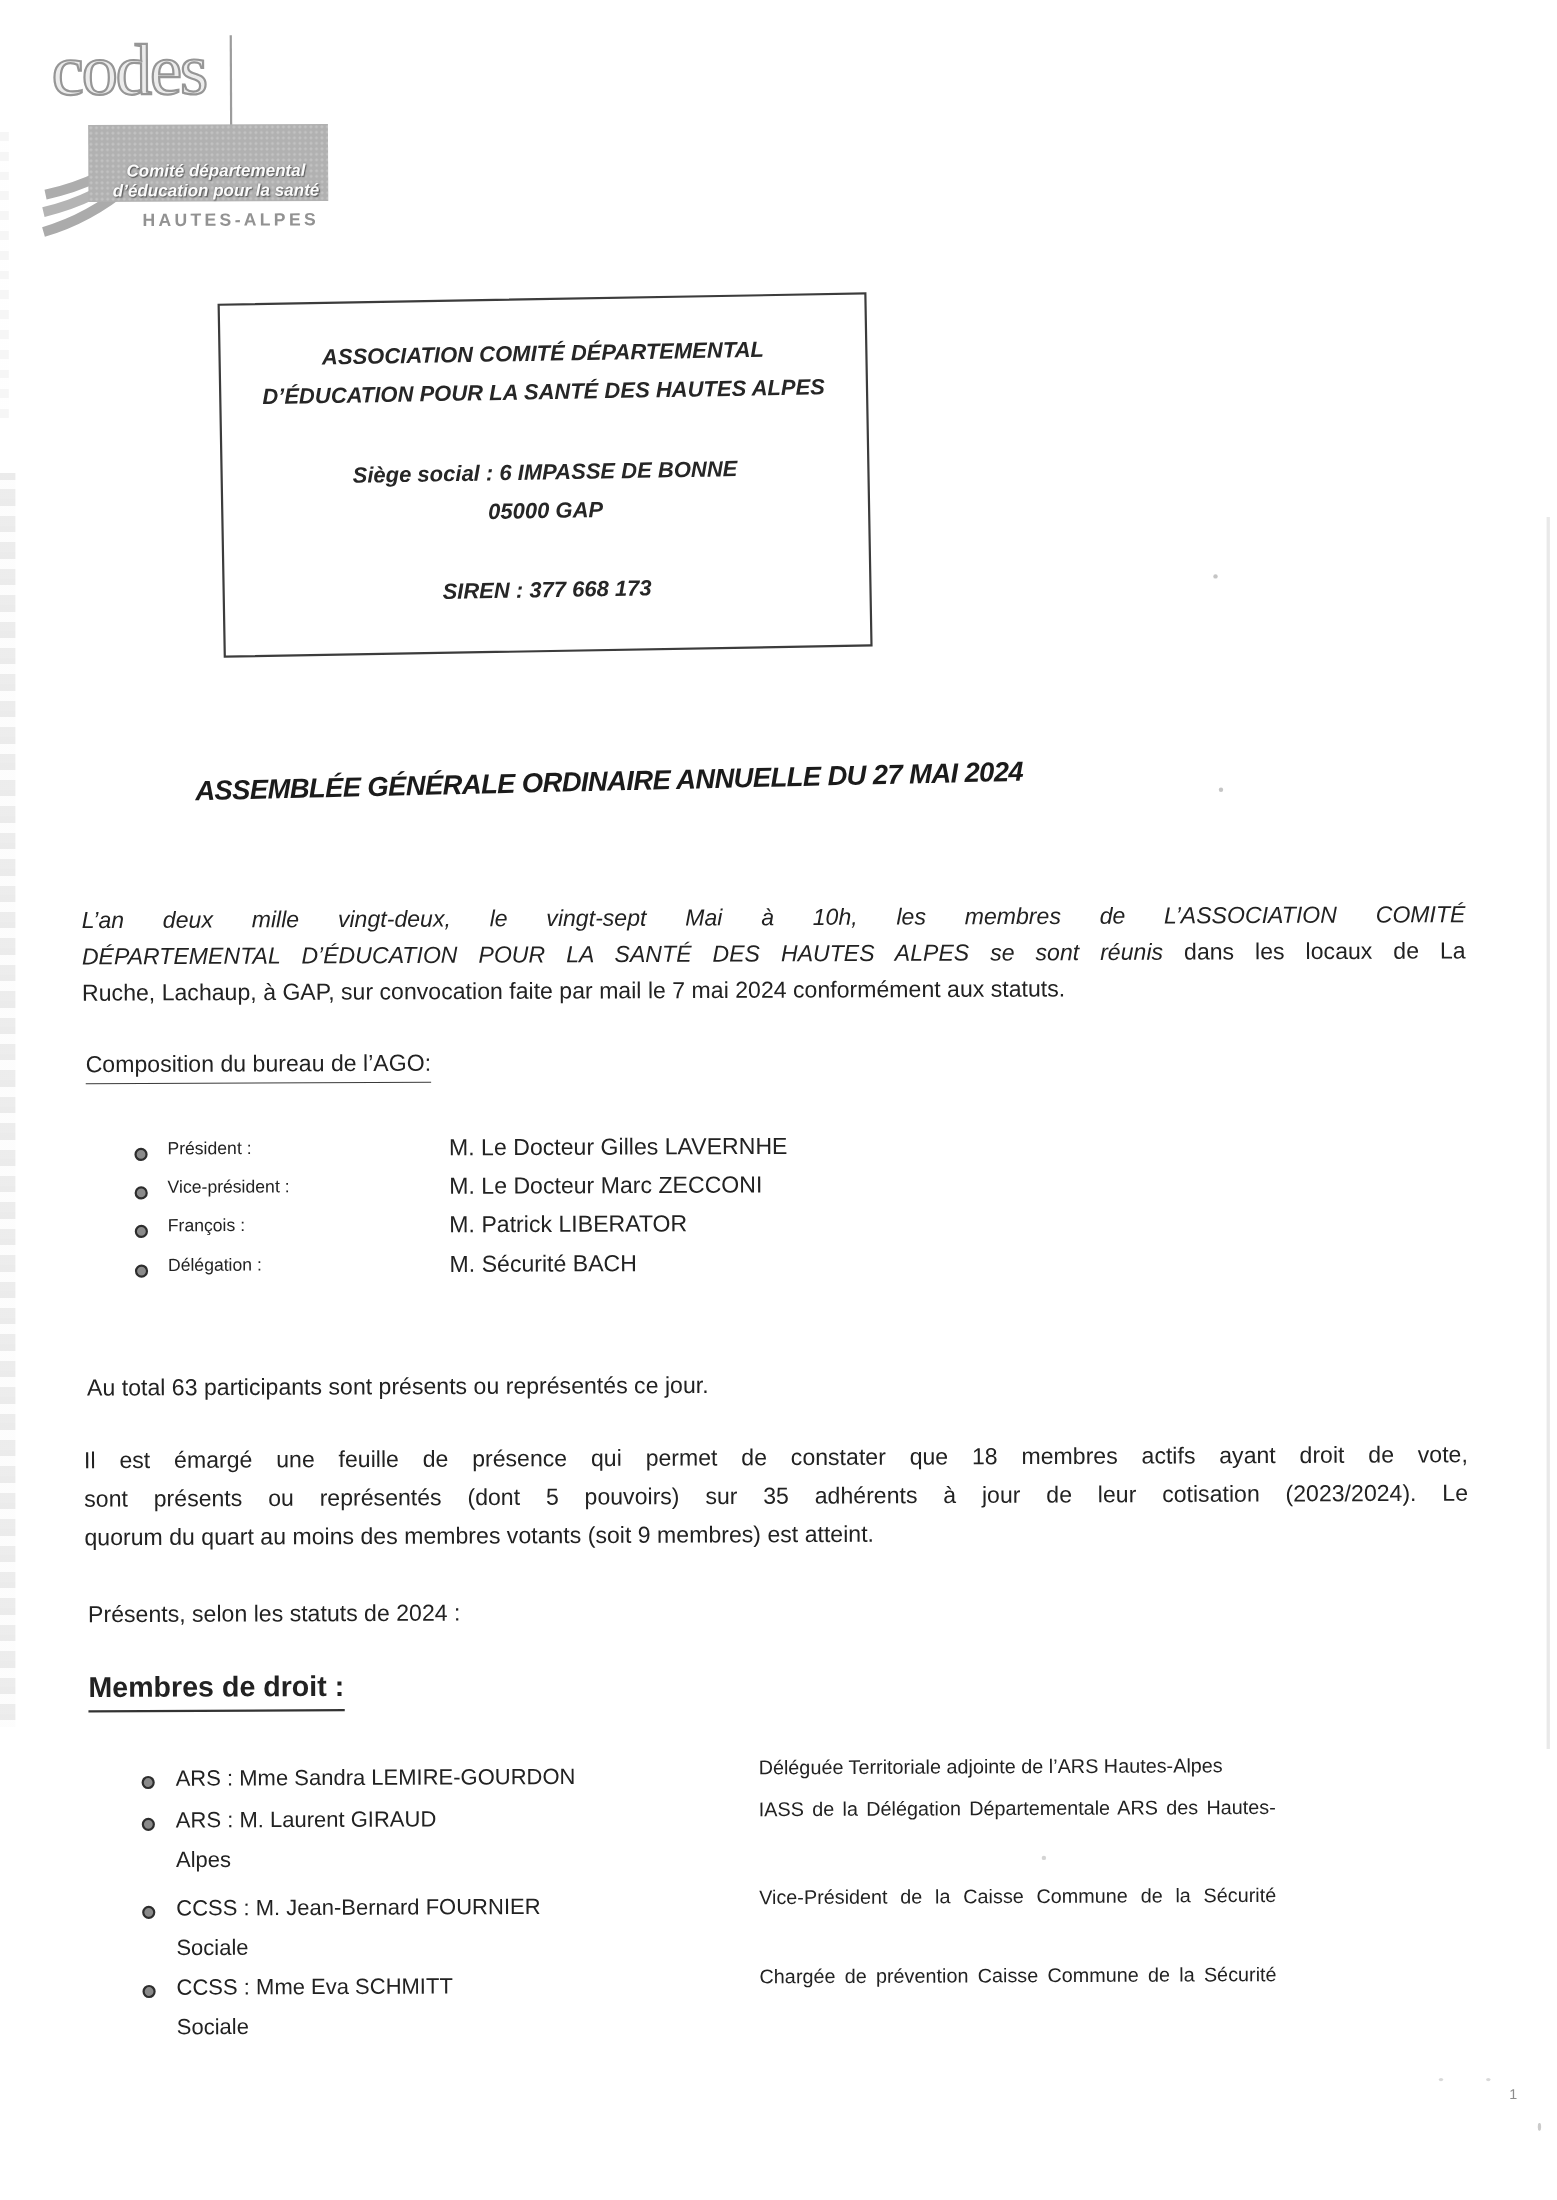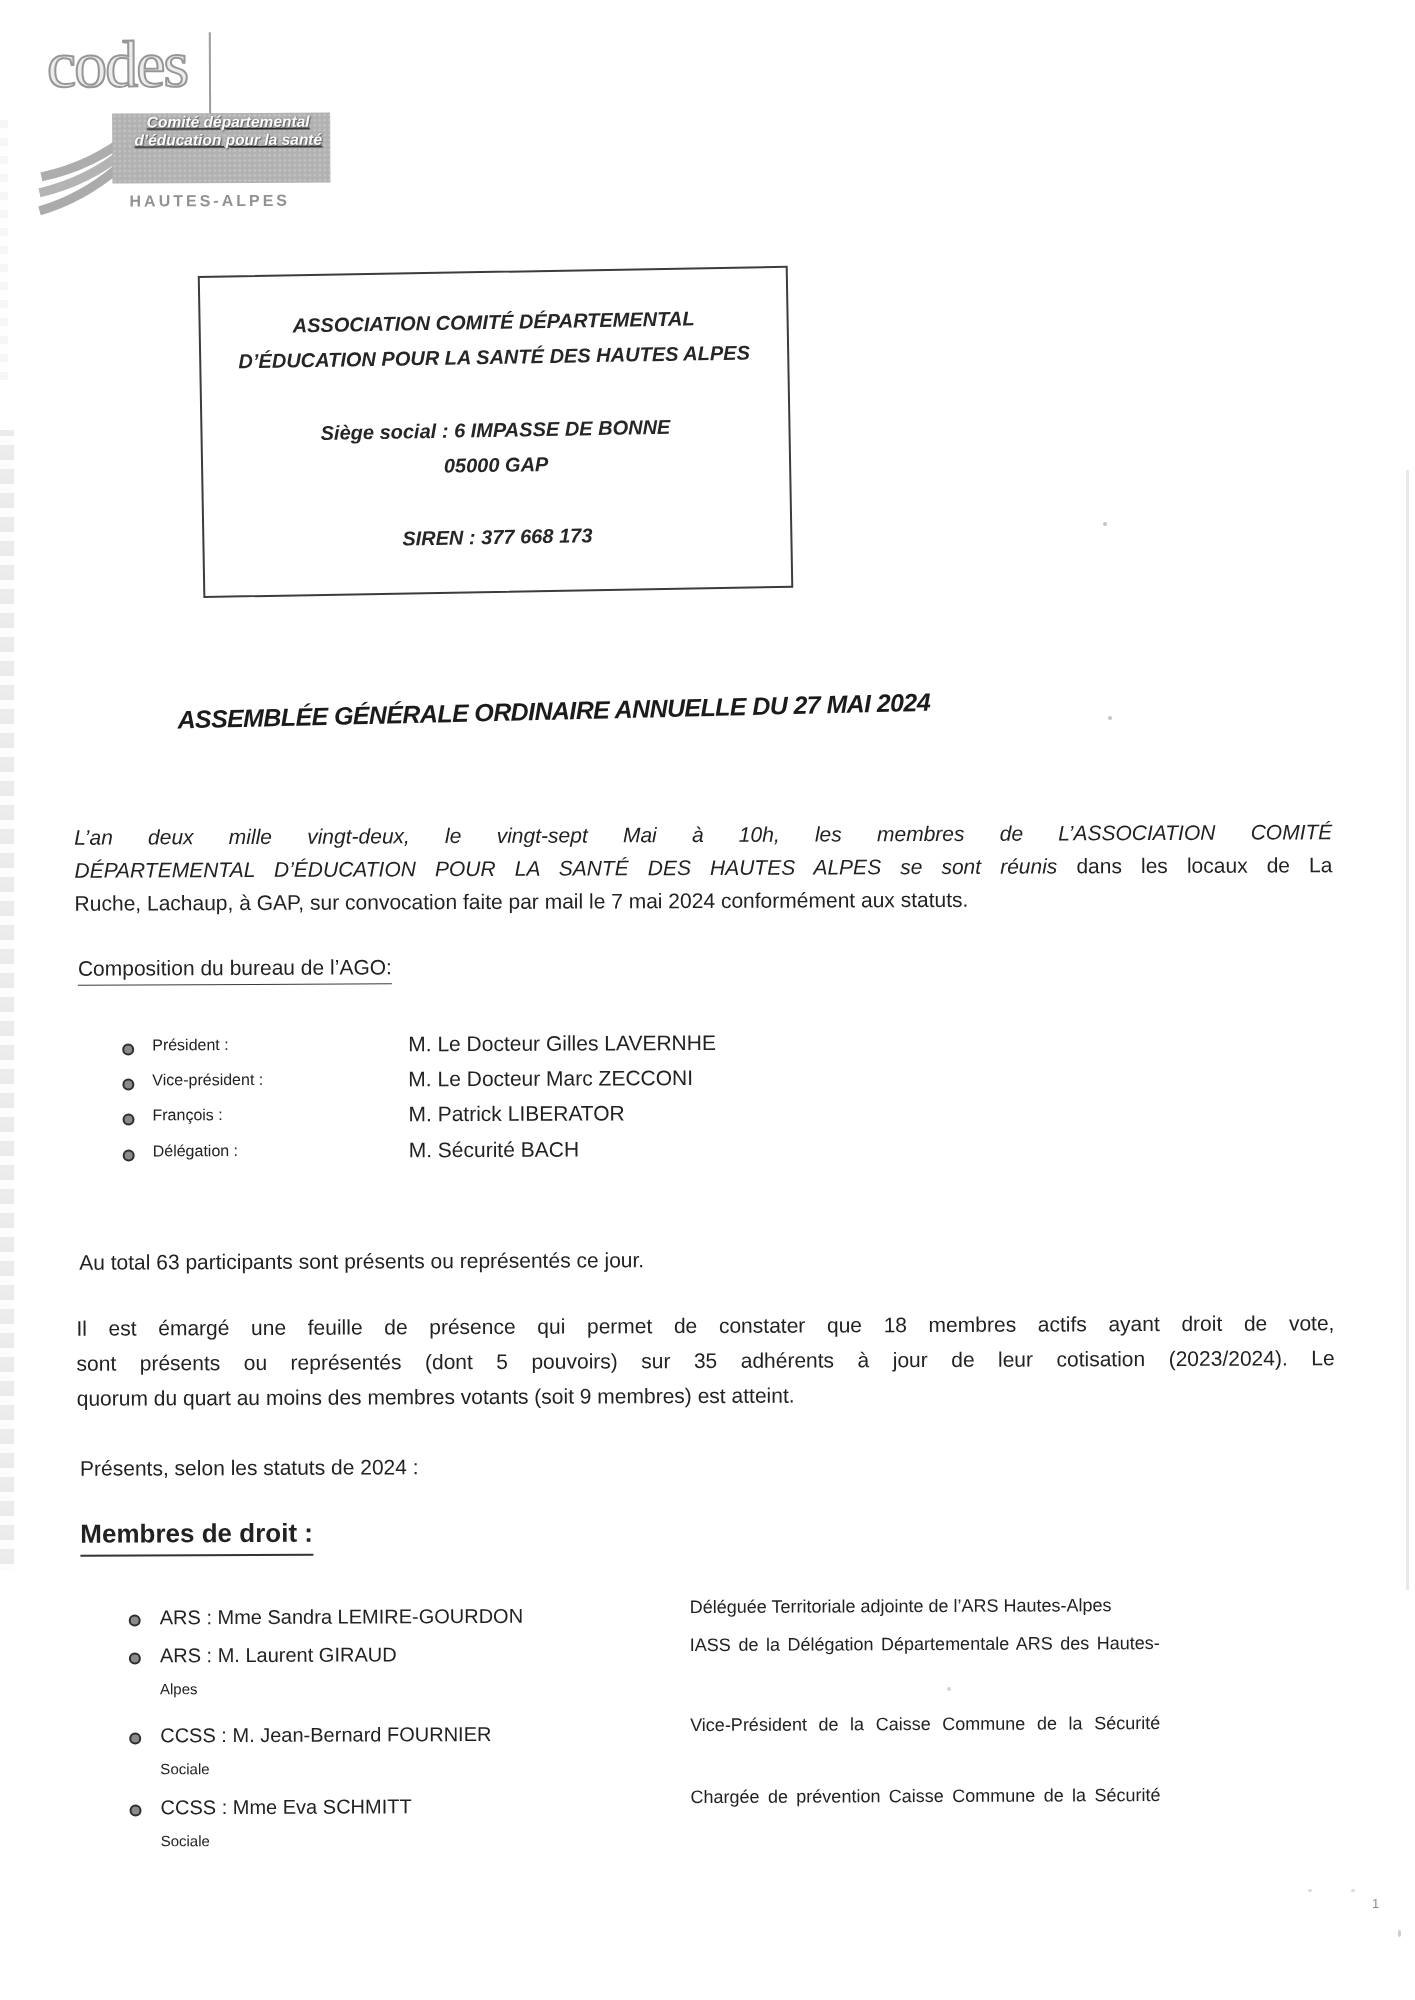--- a/index.html
+++ b/index.html
@@ -8,26 +8,26 @@
   .content{position:absolute;left:0;top:0;width:1415px;height:2000px;
            transform:rotate(-0.25deg);transform-origin:700px 1000px;}
 
   
   .logo{position:absolute;left:45px;top:30px;width:280px;height:190px;}
   .codes-word{position:absolute;left:6px;top:-6px;font-family:Liberation Serif, serif;
               font-size:66px;font-weight:400;letter-spacing:-2px;color:#ececec;
               -webkit-text-stroke:2px #969696;}
   .codes-vline{position:absolute;left:168px;top:0px;width:2px;height:116px;background:#9c9c9c;}
   .logo-swoosh{position:absolute;left:-6px;top:58px;}
-  .logo-graybox{position:absolute;left:71px;top:81px;width:218px;height:70px;
+  .logo-graybox{position:absolute;left:39px;top:81px;width:218px;height:70px;
                 background-color:#b1b1b1;
                 background-image:radial-gradient(rgba(255,255,255,.22) 1px, transparent 1.6px);
                 background-size:5px 5px;
-                display:flex;flex-direction:column;justify-content:flex-start;align-items:center;
-                padding-left:14px;box-sizing:border-box;text-decoration:underline;}
+                display:flex;flex-direction:column;justify-content:flex-end;align-items:center;
+                padding-left:14px;box-sizing:border-box;}
   .logo-tagline{font-style:italic;font-weight:700;font-size:15.5px;line-height:18px;color:#fbfbfb;
                 text-shadow:1px 1px 1px rgba(90,90,90,.95),0 0 2px rgba(110,110,110,.8);
                 white-space:nowrap;}
   .logo-dept{position:absolute;left:88px;top:160px;font-size:16px;font-weight:700;
              letter-spacing:3px;color:#929292;white-space:nowrap;}
 
   
   .assoc-box{position:absolute;left:203px;top:270px;width:590px;height:322px;
              border:2px solid #3c3c3c;transform:rotate(-0.75deg);transform-origin:50% 50%;
              box-sizing:border-box;}
@@ -63,21 +63,21 @@
   .bureau-row .bullet{left:44px;top:7px;}
   .bureau-role{position:absolute;left:74px;top:0;font-size:16px;}
   .bureau-name{position:absolute;left:330px;top:-3px;font-size:21px;}
 
   
   .membres{position:absolute;left:78px;top:1604px;width:1260px;height:300px;}
   .m-row{position:absolute;left:0;width:100%;}
   .mrow0{top:0px;} .mrow1{top:38px;} .mrow2{top:118px;} .mrow3{top:190px;}
   .m-row .bullet{left:48px;top:8px;}
   .m-left{position:absolute;left:79px;top:0;font-size:20px;white-space:nowrap;}
-  .m-cont{position:absolute;left:79px;top:36px;font-size:15px;white-space:nowrap;}
+  .m-cont{position:absolute;left:79px;top:36px;font-size:20px;white-space:nowrap;}
   .m-right{position:absolute;left:609px;top:-7px;width:470px;font-size:18px;letter-spacing:0px;}
   .m-right.jline{text-align:justify;text-align-last:justify;}
 
   
   .page-number{position:absolute;left:1372px;top:1896px;font-size:13px;color:#8c8c8c;}
   .edge-left{position:absolute;left:0;top:430px;width:14px;height:1140px;opacity:.55;
              background:repeating-linear-gradient(180deg,
                rgba(175,175,175,.45) 0 6px, rgba(225,225,225,.15) 6px 15px,
                rgba(160,160,160,.35) 15px 24px);}
   .edge-left2{position:absolute;left:0;top:120px;width:8px;height:260px;opacity:.3;

